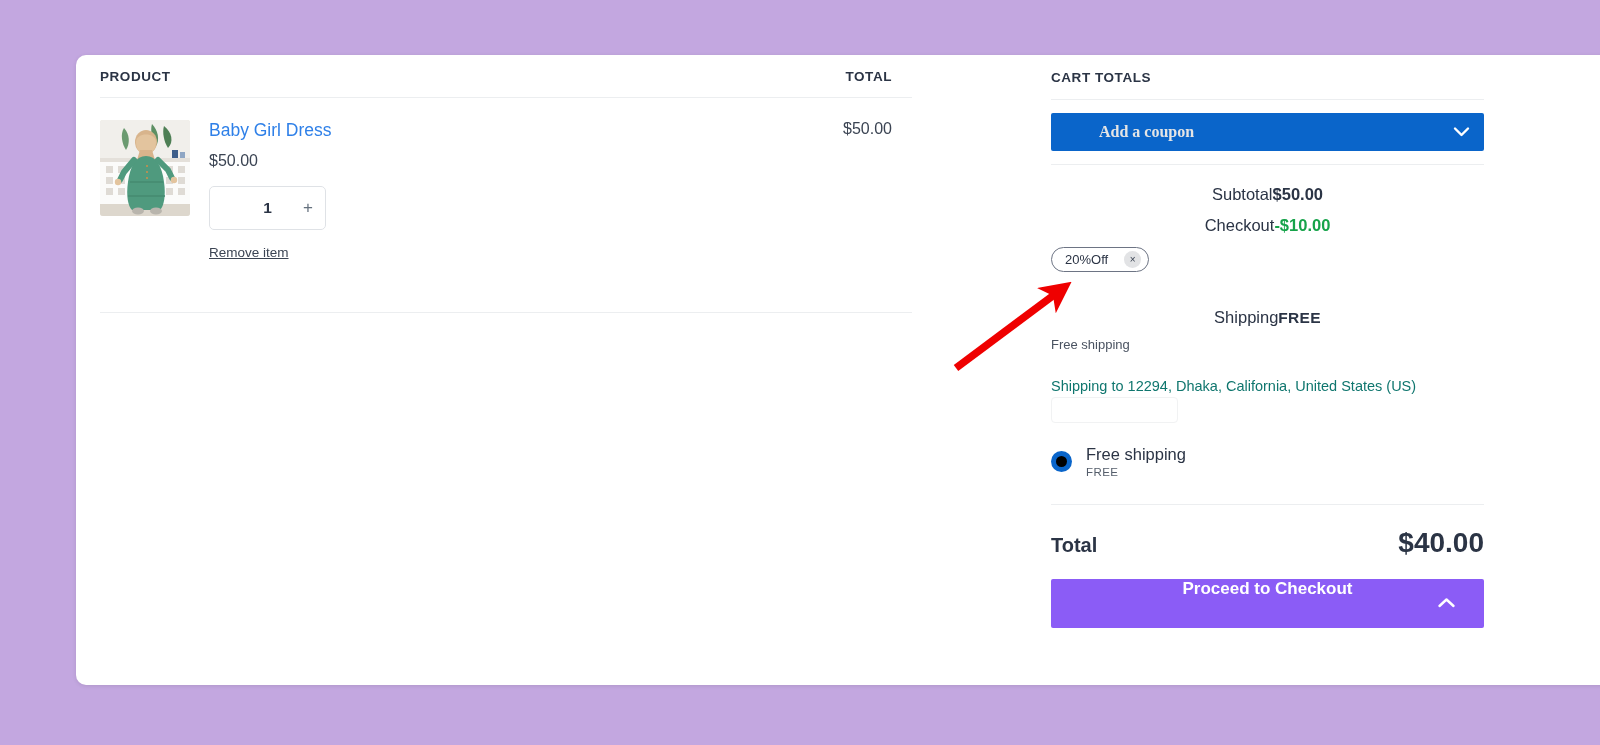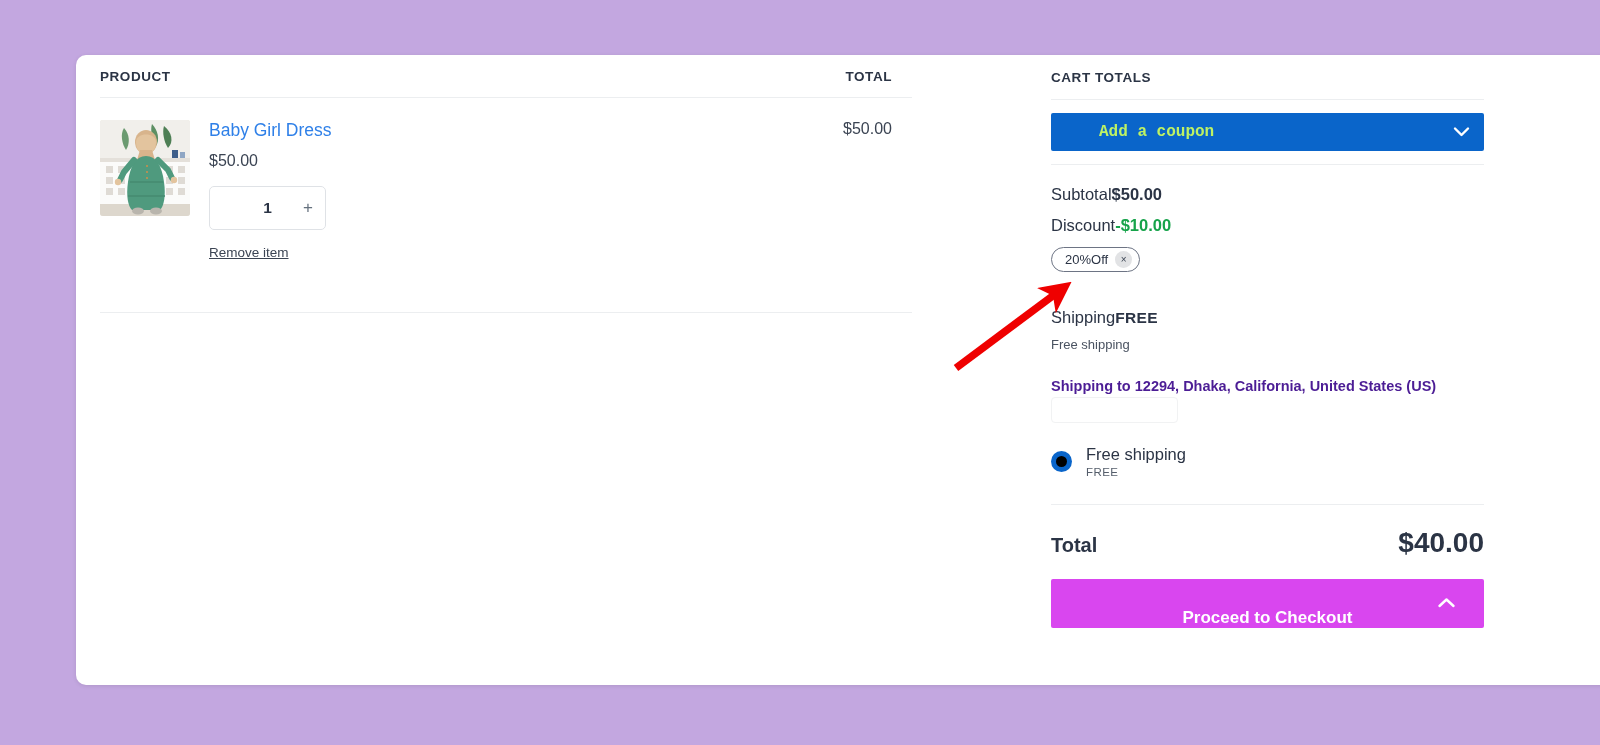--- a/index.html
+++ b/index.html
@@ -170,50 +170,50 @@
     background: #0a65ca;
     border: none;
     border-radius: 2px;
     display: flex;
     align-items: center;
     cursor: pointer;
     padding: 0 14px 0 48px;
     position: relative;
   }
   .coupon-btn-label {
-    color: #bef264;
+    color: #e5e5e5;
     font-size: 16px;
     font-weight: bold;
-    font-family: Liberation Mono, monospace;
+    font-family: Liberation Serif, serif;
   }
   .coupon-chevron {
     position: absolute;
     right: 14px; top: 50%;
     transform: translateY(-50%);
     display: flex;
   }
 
   .totals-body { padding-top: 14px; }
 
   .tot-row {
     display: flex;
     align-items: baseline;
-    justify-content: flex-start;
+    justify-content: center;
     padding: 6px 0;
   }
   .tot-label { font-size: 16.5px; color: #2b3445; }
   .tot-value { font-size: 16.5px; font-weight: bold; color: #2b3445; }
   .tot-value.discount { color: #16a34a; }
   .tot-value.free { font-size: 15.5px; letter-spacing: 0.3px; }
 
   .coupon-chip-row { padding: 6px 0 2px 0; }
   .coupon-chip {
     display: inline-flex;
     align-items: center;
-    gap: 7px;
+    gap: 16px;
     border: 1px solid #6d7484;
     border-radius: 999px;
     padding: 3px 7px 3px 13px;
     background: #fff;
   }
   .coupon-chip-label {
     font-size: 13px;
     color: #2b3445;
   }
   .chip-x {
@@ -227,23 +227,22 @@
     line-height: 1;
   }
 
   .ship-sub {
     font-size: 13px;
     color: #4a5361;
     margin-top: 4px;
   }
   .ship-to {
     font-size: 14.5px;
-    color: #4c1d95;
+    color: #0f766e;
     margin-top: 26px;
-    font-weight: bold;
   }
   .ship-change-box {
     margin-top: 3px;
     width: 127px; height: 26px;
     border: 1px solid #f1f2f3;
     border-radius: 4px;
   }
 
   .ship-option {
     display: flex;
@@ -274,25 +273,25 @@
     align-items: baseline;
     justify-content: space-between;
     padding: 22px 0 20px 0;
   }
   .grand-label { font-size: 20px; font-weight: bold; color: #2b3445; }
   .grand-value { font-size: 28px; font-weight: bold; color: #2b3445; }
 
   .checkout-btn {
     width: 100%;
     height: 49px;
-    background: #d946ef;
+    background: #8b5cf6;
     border: none;
     border-radius: 2px;
     display: flex;
-    align-items: flex-end;
+    align-items: flex-start;
     justify-content: center;
     position: relative;
     cursor: pointer;
   }
   .checkout-label {
     color: #fff;
     font-size: 17px;
     font-weight: bold;
     font-family: inherit;
   }
@@ -408,21 +407,21 @@
     </div>
 
     <div class="totals-body">
 
       <div class="tot-row">
         <span class="tot-label">Subtotal</span>
         <span class="tot-value">$50.00</span>
       </div>
 
       <div class="tot-row">
-        <span class="tot-label">Discount</span>
+        <span class="tot-label">Checkout</span>
         <span class="tot-value discount">-$10.00</span>
       </div>
 
       <div class="coupon-chip-row">
         <span class="coupon-chip">
           <span class="coupon-chip-label">20%Off</span>
           <span class="chip-x">×</span>
         </span>
       </div>
 

